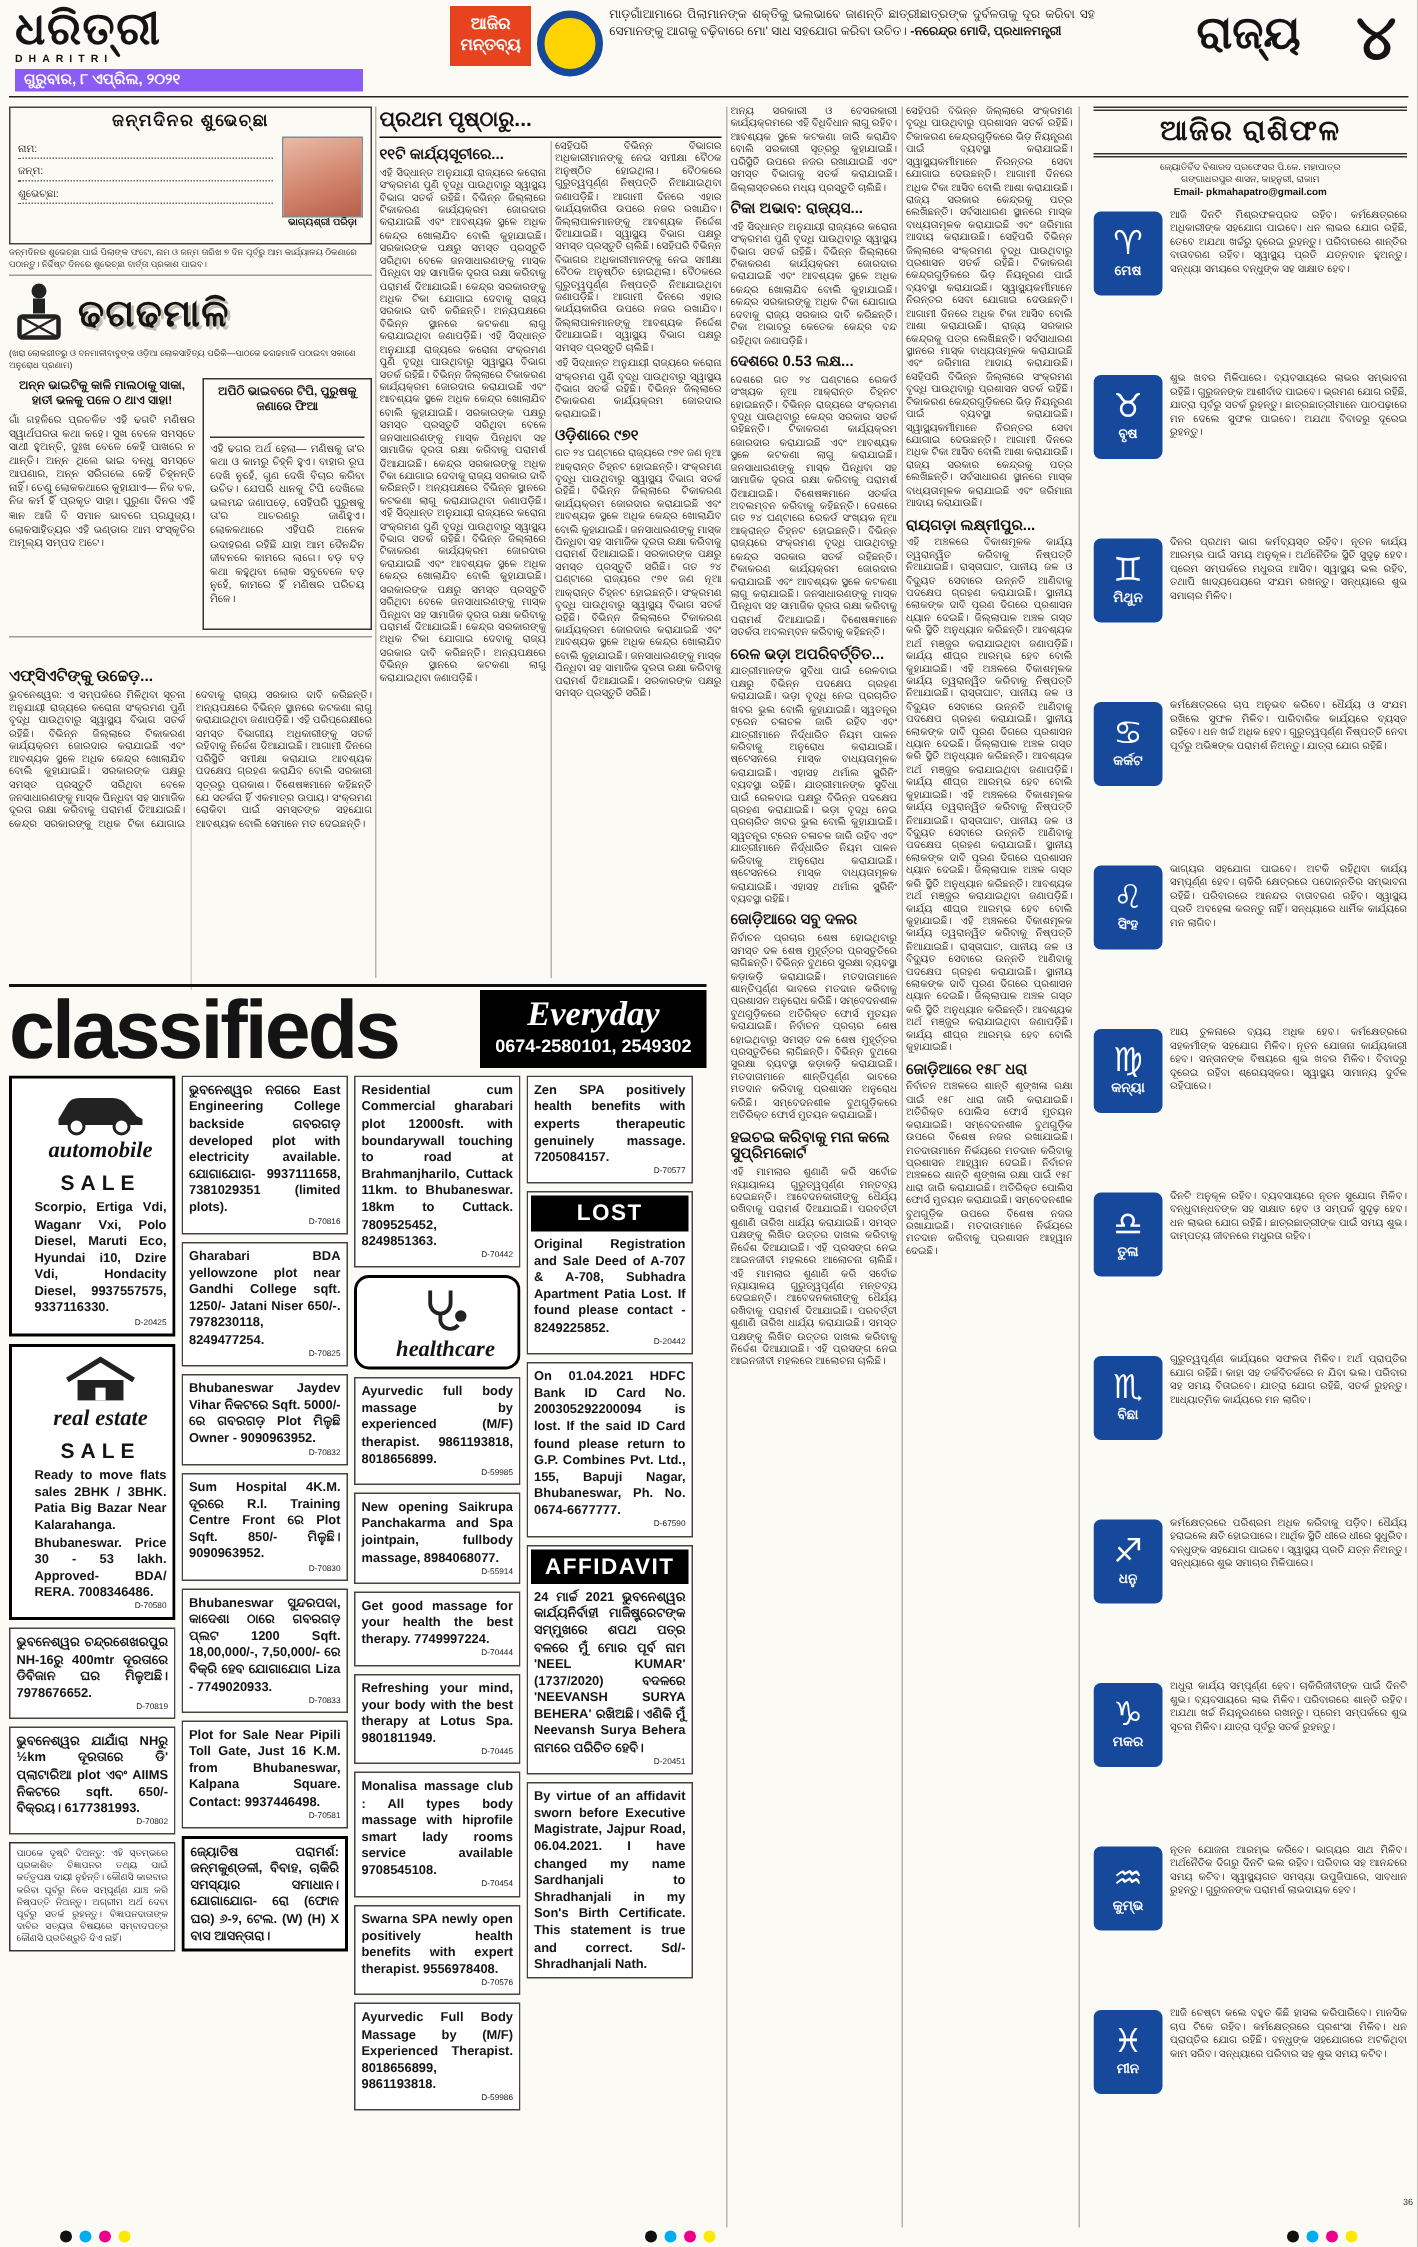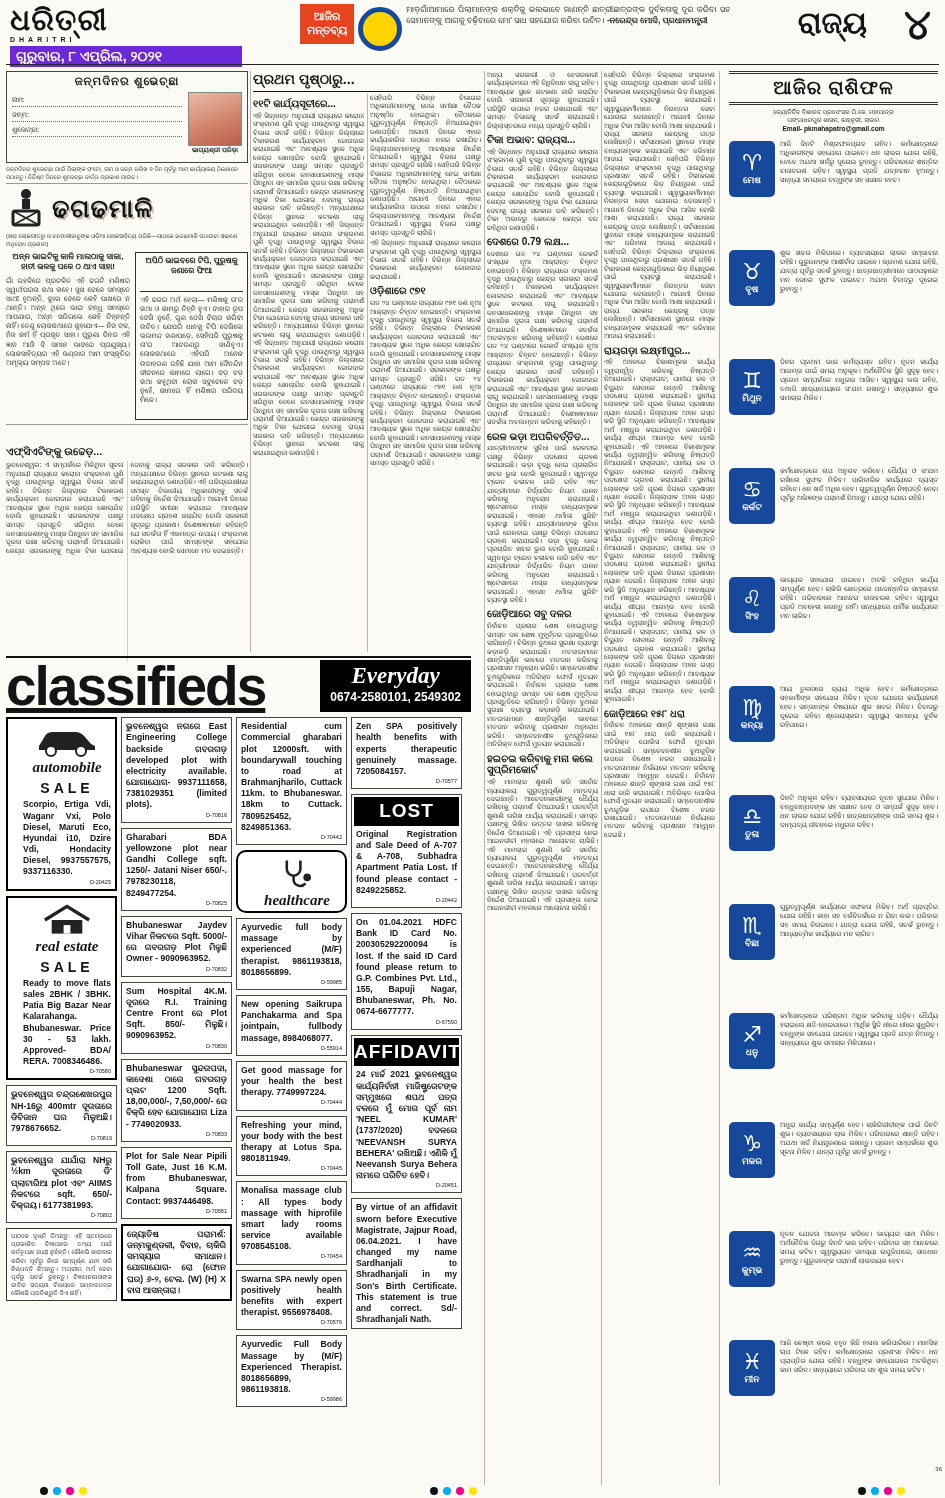--- a/index.html
+++ b/index.html
@@ -2,21 +2,21 @@
 <html><head>
 <meta charset="utf-8">
 <style>
   html,body{margin:0;padding:0;background:#9a9a9a;}
   .page{position:relative;width:945px;height:1498px;margin:0 auto;background:#fbfaf5;color:#141414;
         font-family:"Liberation Sans",sans-serif;overflow:hidden;}
   
   .logo-block{position:absolute;left:10px;top:5px;width:232px;}
   .logo-main{font-family:"Liberation Serif",serif;font-weight:700;font-size:30px;line-height:1;letter-spacing:1px;}
   .logo-sub{font-size:7px;letter-spacing:4px;font-weight:700;margin-top:1px;}
-  .date-bar{background:#6d28d9;color:#fff;font-size:14px;font-weight:700;padding:2px 6px;margin-top:3px;}
+  .date-bar{background:#8b5cf6;color:#fff;font-size:10px;font-weight:700;padding:2px 6px;margin-top:3px;}
   .comment-box{position:absolute;left:300px;top:4px;width:430px;display:flex;align-items:flex-start;gap:4px;}
   .comment-label{background:#e8431f;color:#fff;font-weight:700;font-size:11px;text-align:center;
                  padding:6px 7px;line-height:1.25;flex:none;}
   .comment-logo{width:34px;height:34px;border-radius:50%;background:#ffd400;border:5px solid #16489c;flex:none;margin-top:3px;}
   .comment-text{font-size:8.2px;line-height:1.4;text-align:justify;}
   .comment-attr{font-weight:700;}
   .section-block{position:absolute;right:14px;top:6px;display:flex;align-items:flex-start;gap:37px;}
   .section-name{font-size:30px;font-weight:800;}
   .page-num{font-size:42px;font-weight:800;line-height:0.9;}
   .mast-rule{position:absolute;left:6px;right:6px;top:64px;border-top:1.6px solid #222;}
@@ -49,31 +49,31 @@
   
   .fpo-header{position:absolute;left:253px;top:71px;width:228px;font-size:14px;font-weight:800;
               border-bottom:1.6px solid #111;padding-bottom:3px;}
   .mid-col{position:absolute;overflow:hidden;}
   .mid-text{font-size:6.8px;line-height:1.24;text-align:justify;margin-bottom:2px;}
   .mid-head{font-weight:800;font-size:10px;line-height:1.18;margin:4px 0 2px;}
   
   .classifieds{position:absolute;left:6px;top:656px;width:465px;height:830px;border-top:2px solid #111;
                box-sizing:border-box;padding-top:2px;}
   .cl-header{display:flex;align-items:stretch;gap:4px;}
-  .cl-title{font-weight:800;font-size:55px;line-height:0.95;letter-spacing:-2px;flex:1;text-decoration:underline;}
+  .cl-title{font-weight:800;font-size:55px;line-height:0.95;letter-spacing:-2px;flex:1;}
   .cl-black{background:#000;color:#fff;text-align:center;padding:4px 10px;flex:none;}
   .cl-every{font-family:"Liberation Serif",serif;font-style:italic;font-weight:700;font-size:23px;line-height:1.05;}
   .cl-phone{font-size:12px;font-weight:700;margin-top:2px;}
   .cl-grid{display:flex;gap:4px;margin-top:5px;height:758px;overflow:hidden;}
   .cl-col{width:111px;flex:none;display:flex;flex-direction:column;gap:5px;overflow:hidden;}
   .ad{border:1px solid #444;padding:3px 4px;font-size:8.6px;font-weight:700;line-height:1.3;text-align:justify;background:#fff;}
   .ad .ad-id{font-size:5.5px;font-weight:400;text-align:right;margin-top:1px;}
   .ad.note{font-weight:400;font-size:6.2px;border:1px solid #333;}
   .ad.boxed{border:2.5px solid #000;}
-  .ad .ad-banner{background:#000;color:#fff;font-weight:800;font-size:19px;text-align:center;
+  .ad .ad-banner{background:#000;color:#fff;font-weight:800;font-size:15px;text-align:center;
                  letter-spacing:1px;padding:2px 0;margin:-1px -2px 3px;}
   .ad.promo{text-align:center;border:2px solid #000;padding-left:15px;}
   .ad.promo.round{border-radius:10px;}
   .promo-art{height:38px;display:flex;align-items:center;justify-content:center;}
   .promo-art svg{height:34px;width:70px;}
   .promo-label{font-family:"Liberation Serif",serif;font-style:italic;font-weight:700;font-size:15px;line-height:1;}
   .promo-sale{font-weight:800;font-size:14px;letter-spacing:4px;margin:4px 0 2px;}
   .promo-text{font-size:8.6px;font-weight:700;text-align:justify;}
   
   .horoscope{position:absolute;left:724px;top:71px;width:214px;height:1414px;box-sizing:border-box;padding-left:5px;}
@@ -186,21 +186,21 @@
   <div class="mid-col" style="left:370px;top:94px;width:111px;height:558px;">
       <div class="mid-text">ସେହିପରି ବିଭିନ୍ନ ବିଭାଗର ଅଧିକାରୀମାନଙ୍କୁ ନେଇ ସମୀକ୍ଷା ବୈଠକ ଅନୁଷ୍ଠିତ ହୋଇଥିଲା। ବୈଠକରେ ଗୁରୁତ୍ୱପୂର୍ଣ୍ଣ ନିଷ୍ପତ୍ତି ନିଆଯାଇଥିବା ଜଣାପଡ଼ିଛି। ଆଗାମୀ ଦିନରେ ଏହାର କାର୍ଯ୍ୟକାରିତା ଉପରେ ନଜର ରଖାଯିବ। ଜିଲ୍ଲାପାଳମାନଙ୍କୁ ଆବଶ୍ୟକ ନିର୍ଦ୍ଦେଶ ଦିଆଯାଇଛି। ସ୍ୱାସ୍ଥ୍ୟ ବିଭାଗ ପକ୍ଷରୁ ସମସ୍ତ ପ୍ରସ୍ତୁତି ଚାଲିଛି। ସେହିପରି ବିଭିନ୍ନ ବିଭାଗର ଅଧିକାରୀମାନଙ୍କୁ ନେଇ ସମୀକ୍ଷା ବୈଠକ ଅନୁଷ୍ଠିତ ହୋଇଥିଲା। ବୈଠକରେ ଗୁରୁତ୍ୱପୂର୍ଣ୍ଣ ନିଷ୍ପତ୍ତି ନିଆଯାଇଥିବା ଜଣାପଡ଼ିଛି। ଆଗାମୀ ଦିନରେ ଏହାର କାର୍ଯ୍ୟକାରିତା ଉପରେ ନଜର ରଖାଯିବ। ଜିଲ୍ଲାପାଳମାନଙ୍କୁ ଆବଶ୍ୟକ ନିର୍ଦ୍ଦେଶ ଦିଆଯାଇଛି। ସ୍ୱାସ୍ଥ୍ୟ ବିଭାଗ ପକ୍ଷରୁ ସମସ୍ତ ପ୍ରସ୍ତୁତି ଚାଲିଛି।</div>
       <div class="mid-text">ଏହି ସିଦ୍ଧାନ୍ତ ଅନୁଯାୟୀ ରାଜ୍ୟରେ କରୋନା ସଂକ୍ରମଣ ପୁଣି ବୃଦ୍ଧି ପାଉଥିବାରୁ ସ୍ୱାସ୍ଥ୍ୟ ବିଭାଗ ସତର୍କ ରହିଛି। ବିଭିନ୍ନ ଜିଲ୍ଲାରେ ଟିକାକରଣ କାର୍ଯ୍ୟକ୍ରମ ଜୋରଦାର କରାଯାଇଛି।</div>
       <div class="mid-head">ଓଡ଼ିଶାରେ ୯୭୧</div>
       <div class="mid-text">ଗତ ୨୪ ଘଣ୍ଟାରେ ରାଜ୍ୟରେ ୯୭୧ ଜଣ ନୂଆ ଆକ୍ରାନ୍ତ ଚିହ୍ନଟ ହୋଇଛନ୍ତି। ସଂକ୍ରମଣ ବୃଦ୍ଧି ପାଉଥିବାରୁ ସ୍ୱାସ୍ଥ୍ୟ ବିଭାଗ ସତର୍କ ରହିଛି। ବିଭିନ୍ନ ଜିଲ୍ଲାରେ ଟିକାକରଣ କାର୍ଯ୍ୟକ୍ରମ ଜୋରଦାର କରାଯାଇଛି ଏବଂ ଆବଶ୍ୟକ ସ୍ଥଳେ ଅଧିକ କେନ୍ଦ୍ର ଖୋଲାଯିବ ବୋଲି କୁହାଯାଇଛି। ଜନସାଧାରଣଙ୍କୁ ମାସ୍କ ପିନ୍ଧିବା ସହ ସାମାଜିକ ଦୂରତା ରକ୍ଷା କରିବାକୁ ପରାମର୍ଶ ଦିଆଯାଇଛି। ସରକାରଙ୍କ ପକ୍ଷରୁ ସମସ୍ତ ପ୍ରସ୍ତୁତି ସରିଛି। ଗତ ୨୪ ଘଣ୍ଟାରେ ରାଜ୍ୟରେ ୯୭୧ ଜଣ ନୂଆ ଆକ୍ରାନ୍ତ ଚିହ୍ନଟ ହୋଇଛନ୍ତି। ସଂକ୍ରମଣ ବୃଦ୍ଧି ପାଉଥିବାରୁ ସ୍ୱାସ୍ଥ୍ୟ ବିଭାଗ ସତର୍କ ରହିଛି। ବିଭିନ୍ନ ଜିଲ୍ଲାରେ ଟିକାକରଣ କାର୍ଯ୍ୟକ୍ରମ ଜୋରଦାର କରାଯାଇଛି ଏବଂ ଆବଶ୍ୟକ ସ୍ଥଳେ ଅଧିକ କେନ୍ଦ୍ର ଖୋଲାଯିବ ବୋଲି କୁହାଯାଇଛି। ଜନସାଧାରଣଙ୍କୁ ମାସ୍କ ପିନ୍ଧିବା ସହ ସାମାଜିକ ଦୂରତା ରକ୍ଷା କରିବାକୁ ପରାମର୍ଶ ଦିଆଯାଇଛି। ସରକାରଙ୍କ ପକ୍ଷରୁ ସମସ୍ତ ପ୍ରସ୍ତୁତି ସରିଛି।</div>
     </div>
   <div class="mid-col" style="left:487px;top:71px;width:111px;height:1414px;">
       <div class="mid-text">ଅନ୍ୟ ସରକାରୀ ଓ ବେସରକାରୀ କାର୍ଯ୍ୟକ୍ରମରେ ଏହି ବିଧିବିଧାନ ଲାଗୁ ରହିବ। ଆବଶ୍ୟକ ସ୍ଥଳେ କଟକଣା ଜାରି କରାଯିବ ବୋଲି ସରକାରୀ ସୂତ୍ରରୁ କୁହାଯାଇଛି। ପରିସ୍ଥିତି ଉପରେ ନଜର ରଖାଯାଇଛି ଏବଂ ସମସ୍ତ ବିଭାଗକୁ ସତର୍କ କରାଯାଇଛି। ଜିଲ୍ଲାସ୍ତରରେ ମଧ୍ୟ ପ୍ରସ୍ତୁତି ଚାଲିଛି।</div>
       <div class="mid-head">ଟିକା ଅଭାବ: ରାଜ୍ୟସ...</div>
       <div class="mid-text">ଏହି ସିଦ୍ଧାନ୍ତ ଅନୁଯାୟୀ ରାଜ୍ୟରେ କରୋନା ସଂକ୍ରମଣ ପୁଣି ବୃଦ୍ଧି ପାଉଥିବାରୁ ସ୍ୱାସ୍ଥ୍ୟ ବିଭାଗ ସତର୍କ ରହିଛି। ବିଭିନ୍ନ ଜିଲ୍ଲାରେ ଟିକାକରଣ କାର୍ଯ୍ୟକ୍ରମ ଜୋରଦାର କରାଯାଇଛି ଏବଂ ଆବଶ୍ୟକ ସ୍ଥଳେ ଅଧିକ କେନ୍ଦ୍ର ଖୋଲାଯିବ ବୋଲି କୁହାଯାଇଛି। କେନ୍ଦ୍ର ସରକାରଙ୍କୁ ଅଧିକ ଟିକା ଯୋଗାଇ ଦେବାକୁ ରାଜ୍ୟ ସରକାର ଦାବି କରିଛନ୍ତି। ଟିକା ଅଭାବରୁ କେତେକ କେନ୍ଦ୍ର ବନ୍ଦ ରହିଥିବା ଜଣାପଡ଼ିଛି।</div>
-      <div class="mid-head">ଦେଶରେ 0.79 ଲକ୍ଷ...</div>
+      <div class="mid-head">ଦେଶରେ 0.53 ଲକ୍ଷ...</div>
       <div class="mid-text">ଦେଶରେ ଗତ ୨୪ ଘଣ୍ଟାରେ ରେକର୍ଡ ସଂଖ୍ୟକ ନୂଆ ଆକ୍ରାନ୍ତ ଚିହ୍ନଟ ହୋଇଛନ୍ତି। ବିଭିନ୍ନ ରାଜ୍ୟରେ ସଂକ୍ରମଣ ବୃଦ୍ଧି ପାଉଥିବାରୁ କେନ୍ଦ୍ର ସରକାର ସତର୍କ ରହିଛନ୍ତି। ଟିକାକରଣ କାର୍ଯ୍ୟକ୍ରମ ଜୋରଦାର କରାଯାଇଛି ଏବଂ ଆବଶ୍ୟକ ସ୍ଥଳେ କଟକଣା ଲାଗୁ କରାଯାଇଛି। ଜନସାଧାରଣଙ୍କୁ ମାସ୍କ ପିନ୍ଧିବା ସହ ସାମାଜିକ ଦୂରତା ରକ୍ଷା କରିବାକୁ ପରାମର୍ଶ ଦିଆଯାଇଛି। ବିଶେଷଜ୍ଞମାନେ ସତର୍କତା ଅବଲମ୍ବନ କରିବାକୁ କହିଛନ୍ତି। ଦେଶରେ ଗତ ୨୪ ଘଣ୍ଟାରେ ରେକର୍ଡ ସଂଖ୍ୟକ ନୂଆ ଆକ୍ରାନ୍ତ ଚିହ୍ନଟ ହୋଇଛନ୍ତି। ବିଭିନ୍ନ ରାଜ୍ୟରେ ସଂକ୍ରମଣ ବୃଦ୍ଧି ପାଉଥିବାରୁ କେନ୍ଦ୍ର ସରକାର ସତର୍କ ରହିଛନ୍ତି। ଟିକାକରଣ କାର୍ଯ୍ୟକ୍ରମ ଜୋରଦାର କରାଯାଇଛି ଏବଂ ଆବଶ୍ୟକ ସ୍ଥଳେ କଟକଣା ଲାଗୁ କରାଯାଇଛି। ଜନସାଧାରଣଙ୍କୁ ମାସ୍କ ପିନ୍ଧିବା ସହ ସାମାଜିକ ଦୂରତା ରକ୍ଷା କରିବାକୁ ପରାମର୍ଶ ଦିଆଯାଇଛି। ବିଶେଷଜ୍ଞମାନେ ସତର୍କତା ଅବଲମ୍ବନ କରିବାକୁ କହିଛନ୍ତି।</div>
       <div class="mid-head">ରେଳ ଭଡ଼ା ଅପରିବର୍ତ୍ତିତ...</div>
       <div class="mid-text">ଯାତ୍ରୀମାନଙ୍କ ସୁବିଧା ପାଇଁ ରେଳବାଇ ପକ୍ଷରୁ ବିଭିନ୍ନ ପଦକ୍ଷେପ ଗ୍ରହଣ କରାଯାଇଛି। ଭଡ଼ା ବୃଦ୍ଧି ନେଇ ପ୍ରଚାରିତ ଖବର ଭୁଲ ବୋଲି କୁହାଯାଇଛି। ସ୍ୱତନ୍ତ୍ର ଟ୍ରେନ ଚଳାଚଳ ଜାରି ରହିବ ଏବଂ ଯାତ୍ରୀମାନେ ନିର୍ଦ୍ଧାରିତ ନିୟମ ପାଳନ କରିବାକୁ ଅନୁରୋଧ କରାଯାଇଛି। ଷ୍ଟେସନରେ ମାସ୍କ ବାଧ୍ୟତାମୂଳକ କରାଯାଇଛି। ଏହାସହ ଥର୍ମାଲ ସ୍କ୍ରିନିଂ ବ୍ୟବସ୍ଥା ରହିଛି। ଯାତ୍ରୀମାନଙ୍କ ସୁବିଧା ପାଇଁ ରେଳବାଇ ପକ୍ଷରୁ ବିଭିନ୍ନ ପଦକ୍ଷେପ ଗ୍ରହଣ କରାଯାଇଛି। ଭଡ଼ା ବୃଦ୍ଧି ନେଇ ପ୍ରଚାରିତ ଖବର ଭୁଲ ବୋଲି କୁହାଯାଇଛି। ସ୍ୱତନ୍ତ୍ର ଟ୍ରେନ ଚଳାଚଳ ଜାରି ରହିବ ଏବଂ ଯାତ୍ରୀମାନେ ନିର୍ଦ୍ଧାରିତ ନିୟମ ପାଳନ କରିବାକୁ ଅନୁରୋଧ କରାଯାଇଛି। ଷ୍ଟେସନରେ ମାସ୍କ ବାଧ୍ୟତାମୂଳକ କରାଯାଇଛି। ଏହାସହ ଥର୍ମାଲ ସ୍କ୍ରିନିଂ ବ୍ୟବସ୍ଥା ରହିଛି।</div>
       <div class="mid-head">ଜୋଡ଼ିଆରେ ସବୁ ଦଳର</div>
       <div class="mid-text">ନିର୍ବାଚନ ପ୍ରଚାର ଶେଷ ହୋଇଥିବାରୁ ସମସ୍ତ ଦଳ ଶେଷ ମୁହୂର୍ତ୍ତର ପ୍ରସ୍ତୁତିରେ ଲାଗିଛନ୍ତି। ବିଭିନ୍ନ ବୁଥରେ ସୁରକ୍ଷା ବ୍ୟବସ୍ଥା କଡ଼ାକଡ଼ି କରାଯାଇଛି। ମତଦାତାମାନେ ଶାନ୍ତିପୂର୍ଣ୍ଣ ଭାବରେ ମତଦାନ କରିବାକୁ ପ୍ରଶାସନ ଅନୁରୋଧ କରିଛି। ସମ୍ବେଦନଶୀଳ ବୁଥଗୁଡ଼ିକରେ ଅତିରିକ୍ତ ଫୋର୍ସ ମୁତୟନ କରାଯାଇଛି। ନିର୍ବାଚନ ପ୍ରଚାର ଶେଷ ହୋଇଥିବାରୁ ସମସ୍ତ ଦଳ ଶେଷ ମୁହୂର୍ତ୍ତର ପ୍ରସ୍ତୁତିରେ ଲାଗିଛନ୍ତି। ବିଭିନ୍ନ ବୁଥରେ ସୁରକ୍ଷା ବ୍ୟବସ୍ଥା କଡ଼ାକଡ଼ି କରାଯାଇଛି। ମତଦାତାମାନେ ଶାନ୍ତିପୂର୍ଣ୍ଣ ଭାବରେ ମତଦାନ କରିବାକୁ ପ୍ରଶାସନ ଅନୁରୋଧ କରିଛି। ସମ୍ବେଦନଶୀଳ ବୁଥଗୁଡ଼ିକରେ ଅତିରିକ୍ତ ଫୋର୍ସ ମୁତୟନ କରାଯାଇଛି।</div>
       <div class="mid-head">ହଇଚଇ କରିବାକୁ ମନା କଲେ ସୁପ୍ରିମକୋର୍ଟ</div>
       <div class="mid-text">ଏହି ମାମଲାର ଶୁଣାଣି କରି ସର୍ବୋଚ୍ଚ ନ୍ୟାୟାଳୟ ଗୁରୁତ୍ୱପୂର୍ଣ୍ଣ ମନ୍ତବ୍ୟ ଦେଇଛନ୍ତି। ଆବେଦନକାରୀଙ୍କୁ ଧୈର୍ଯ୍ୟ ରଖିବାକୁ ପରାମର୍ଶ ଦିଆଯାଇଛି। ପରବର୍ତ୍ତୀ ଶୁଣାଣି ତାରିଖ ଧାର୍ଯ୍ୟ କରାଯାଇଛି। ସମସ୍ତ ପକ୍ଷଙ୍କୁ ଲିଖିତ ଉତ୍ତର ଦାଖଲ କରିବାକୁ ନିର୍ଦ୍ଦେଶ ଦିଆଯାଇଛି। ଏହି ପ୍ରସଙ୍ଗ ନେଇ ଆଇନଜୀବୀ ମହଲରେ ଆଲୋଚନା ଚାଲିଛି। ଏହି ମାମଲାର ଶୁଣାଣି କରି ସର୍ବୋଚ୍ଚ ନ୍ୟାୟାଳୟ ଗୁରୁତ୍ୱପୂର୍ଣ୍ଣ ମନ୍ତବ୍ୟ ଦେଇଛନ୍ତି। ଆବେଦନକାରୀଙ୍କୁ ଧୈର୍ଯ୍ୟ ରଖିବାକୁ ପରାମର୍ଶ ଦିଆଯାଇଛି। ପରବର୍ତ୍ତୀ ଶୁଣାଣି ତାରିଖ ଧାର୍ଯ୍ୟ କରାଯାଇଛି। ସମସ୍ତ ପକ୍ଷଙ୍କୁ ଲିଖିତ ଉତ୍ତର ଦାଖଲ କରିବାକୁ ନିର୍ଦ୍ଦେଶ ଦିଆଯାଇଛି। ଏହି ପ୍ରସଙ୍ଗ ନେଇ ଆଇନଜୀବୀ ମହଲରେ ଆଲୋଚନା ଚାଲିଛି।</div>
     </div>
   <div class="mid-col" style="left:604px;top:71px;width:111px;height:1414px;">
       <div class="mid-text">ସେହିପରି ବିଭିନ୍ନ ଜିଲ୍ଲାରେ ସଂକ୍ରମଣ ବୃଦ୍ଧି ପାଉଥିବାରୁ ପ୍ରଶାସନ ସତର୍କ ରହିଛି। ଟିକାକରଣ କେନ୍ଦ୍ରଗୁଡ଼ିକରେ ଭିଡ଼ ନିୟନ୍ତ୍ରଣ ପାଇଁ ବ୍ୟବସ୍ଥା କରାଯାଇଛି। ସ୍ୱାସ୍ଥ୍ୟକର୍ମୀମାନେ ନିରନ୍ତର ସେବା ଯୋଗାଇ ଦେଉଛନ୍ତି। ଆଗାମୀ ଦିନରେ ଅଧିକ ଟିକା ଆସିବ ବୋଲି ଆଶା କରାଯାଉଛି। ରାଜ୍ୟ ସରକାର କେନ୍ଦ୍ରକୁ ପତ୍ର ଲେଖିଛନ୍ତି। ସର୍ବସାଧାରଣ ସ୍ଥାନରେ ମାସ୍କ ବାଧ୍ୟତାମୂଳକ କରାଯାଇଛି ଏବଂ ଜରିମାନା ଆଦାୟ କରାଯାଉଛି। ସେହିପରି ବିଭିନ୍ନ ଜିଲ୍ଲାରେ ସଂକ୍ରମଣ ବୃଦ୍ଧି ପାଉଥିବାରୁ ପ୍ରଶାସନ ସତର୍କ ରହିଛି। ଟିକାକରଣ କେନ୍ଦ୍ରଗୁଡ଼ିକରେ ଭିଡ଼ ନିୟନ୍ତ୍ରଣ ପାଇଁ ବ୍ୟବସ୍ଥା କରାଯାଇଛି। ସ୍ୱାସ୍ଥ୍ୟକର୍ମୀମାନେ ନିରନ୍ତର ସେବା ଯୋଗାଇ ଦେଉଛନ୍ତି। ଆଗାମୀ ଦିନରେ ଅଧିକ ଟିକା ଆସିବ ବୋଲି ଆଶା କରାଯାଉଛି। ରାଜ୍ୟ ସରକାର କେନ୍ଦ୍ରକୁ ପତ୍ର ଲେଖିଛନ୍ତି। ସର୍ବସାଧାରଣ ସ୍ଥାନରେ ମାସ୍କ ବାଧ୍ୟତାମୂଳକ କରାଯାଇଛି ଏବଂ ଜରିମାନା ଆଦାୟ କରାଯାଉଛି। ସେହିପରି ବିଭିନ୍ନ ଜିଲ୍ଲାରେ ସଂକ୍ରମଣ ବୃଦ୍ଧି ପାଉଥିବାରୁ ପ୍ରଶାସନ ସତର୍କ ରହିଛି। ଟିକାକରଣ କେନ୍ଦ୍ରଗୁଡ଼ିକରେ ଭିଡ଼ ନିୟନ୍ତ୍ରଣ ପାଇଁ ବ୍ୟବସ୍ଥା କରାଯାଇଛି। ସ୍ୱାସ୍ଥ୍ୟକର୍ମୀମାନେ ନିରନ୍ତର ସେବା ଯୋଗାଇ ଦେଉଛନ୍ତି। ଆଗାମୀ ଦିନରେ ଅଧିକ ଟିକା ଆସିବ ବୋଲି ଆଶା କରାଯାଉଛି। ରାଜ୍ୟ ସରକାର କେନ୍ଦ୍ରକୁ ପତ୍ର ଲେଖିଛନ୍ତି। ସର୍ବସାଧାରଣ ସ୍ଥାନରେ ମାସ୍କ ବାଧ୍ୟତାମୂଳକ କରାଯାଇଛି ଏବଂ ଜରିମାନା ଆଦାୟ କରାଯାଉଛି।</div>

